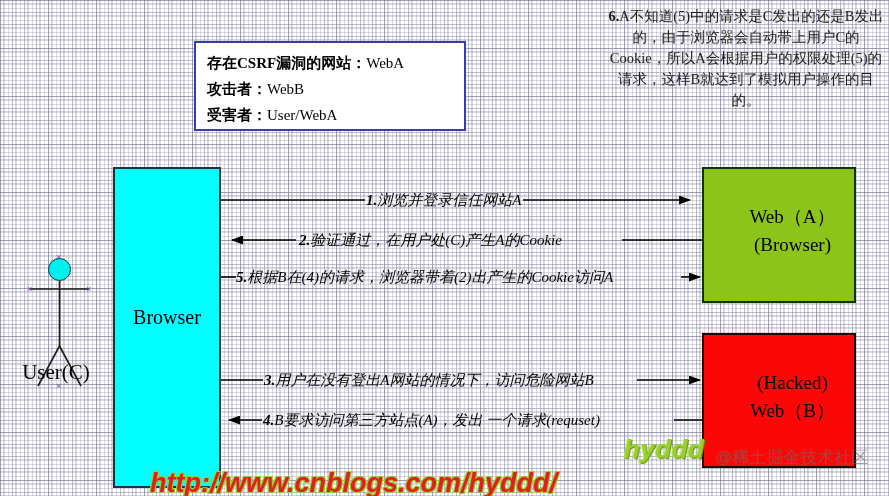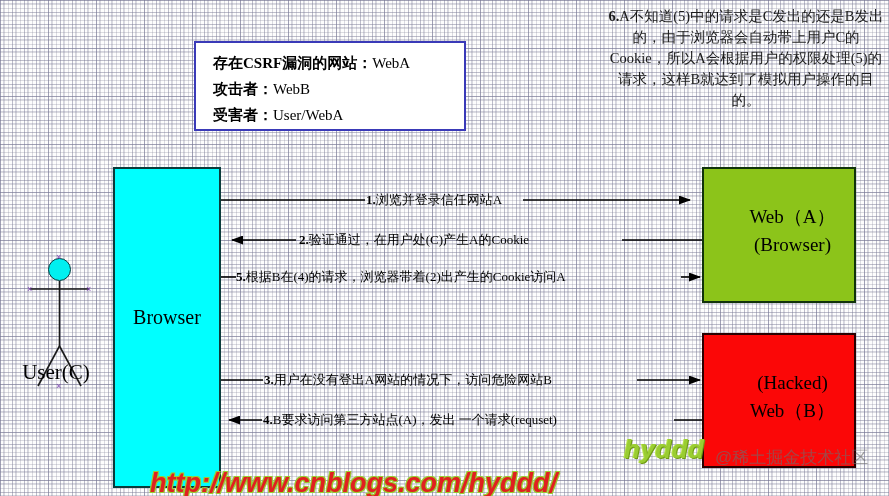--- a/index.html
+++ b/index.html
@@ -46,21 +46,21 @@
 
   .abs { position: absolute; }
 
   
   #info-box {
     left: 194px; top: 41px;
     width: 272px; height: 90px;
     border: 2px solid #3a3ab8;
     background: #ffffff;
     box-sizing: border-box;
-    padding: 7px 0 0 17px;
+    padding: 7px 0 0 11px;
     font-size: 15px;
     line-height: 26px;
     color: #000;
   }
   #info-box .ln { white-space: nowrap; }
   #info-box .b { font-weight: bold; }
 
   
   #note {
     left: 607px; top: 6px;
@@ -133,25 +133,26 @@
     position: absolute;
     color: #7a3fb0;
     font-size: 9px;
     line-height: 9px;
     font-family: "Liberation Sans", sans-serif;
   }
 
   
   .flow-label {
     position: absolute;
-    font-size: 13px;
+    font-size: 15px;
     color: #000;
     white-space: nowrap;
     background: transparent;
     line-height: 16px;
+    font-style: italic;
   }
   .flow-label .num { font-weight: bold; }
 
   
   #wm-hyddd {
     left: 624px; top: 434px;
     font-family: "Liberation Sans", sans-serif;
     font-weight: bold;
     font-style: italic;
     font-size: 26px;

